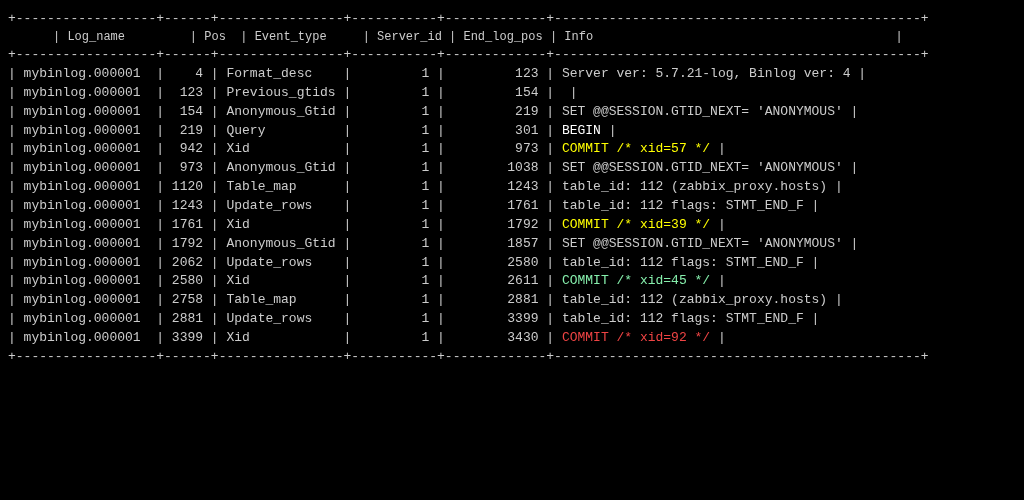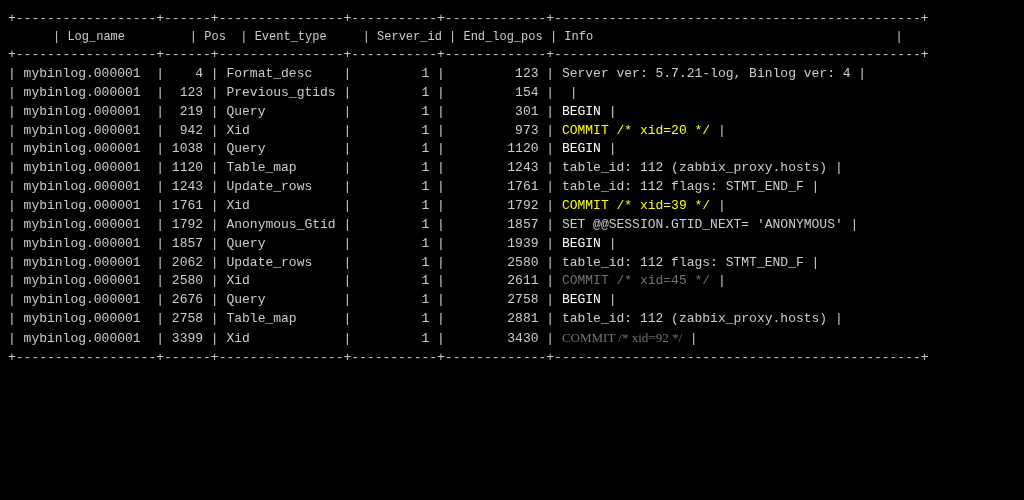--- a/index.html
+++ b/index.html
@@ -52,29 +52,29 @@
   <div class="command-line">
     <span class="prompt"></span>
   </div>
   <div class="table-container">
     <div class="divider-top" id="divider-top">+------------------+------+----------------+-----------+-------------+-----------------------------------------------+</div>
     <div class="header-row" id="header-row">| Log_name         | Pos  | Event_type     | Server_id | End_log_pos | Info                                          |</div>
     <div class="divider-mid" id="divider-mid">+------------------+------+----------------+-----------+-------------+-----------------------------------------------+</div>
     <div id="data-rows">
         <div class="row">| mybinlog.000001  |    4 | Format_desc    |         1 |         123 | <span style="color: rgb(204, 204, 204);">Server ver: 5.7.21-log, Binlog ver: 4</span> |</div>
         <div class="row">| mybinlog.000001  |  123 | Previous_gtids |         1 |         154 | <span style="color: rgb(204, 204, 204);"></span> |</div>
+        <div class="row">| mybinlog.000001  |  154 | Anonymous_Gtid |         1 |         219 | <span style="color: rgb(204, 204, 204);">SET @@SESSION.GTID_NEXT= 'ANONYMOUS'</span> |</div>
         <div class="row">| mybinlog.000001  |  219 | Query          |         1 |         301 | <span style="color: rgb(255, 255, 255);">BEGIN</span> |</div>
-        <div class="row">| mybinlog.000001  |  942 | Xid            |         1 |         973 | <span style="color: rgb(255, 255, 0);">COMMIT /* xid=20 */</span> |</div>
-        <div class="row">| mybinlog.000001  | 1038 | Query          |         1 |        1120 | <span style="color: rgb(255, 255, 255);">BEGIN</span> |</div>
+        <div class="row">| mybinlog.000001  |  942 | Xid            |         1 |         973 | <span style="color: rgb(255, 255, 0);">COMMIT /* xid=57 */</span> |</div>
+        <div class="row">| mybinlog.000001  |  973 | Anonymous_Gtid |         1 |        1038 | <span style="color: rgb(204, 204, 204);">SET @@SESSION.GTID_NEXT= 'ANONYMOUS'</span> |</div>
         <div class="row">| mybinlog.000001  | 1120 | Table_map      |         1 |        1243 | <span style="color: rgb(204, 204, 204);">table_id: 112 (zabbix_proxy.hosts)</span> |</div>
         <div class="row">| mybinlog.000001  | 1243 | Update_rows    |         1 |        1761 | <span style="color: rgb(204, 204, 204);">table_id: 112 flags: STMT_END_F</span> |</div>
         <div class="row">| mybinlog.000001  | 1761 | Xid            |         1 |        1792 | <span style="color: rgb(255, 255, 0);">COMMIT /* xid=39 */</span> |</div>
         <div class="row">| mybinlog.000001  | 1792 | Anonymous_Gtid |         1 |        1857 | <span style="color: rgb(204, 204, 204);">SET @@SESSION.GTID_NEXT= 'ANONYMOUS'</span> |</div>
-        <div class="row">| mybinlog.000001  | 1857 | Query          |         1 |        1939 | <span style="color: rgb(255, 255, 255);">BEGIN</span> |</div>
         <div class="row">| mybinlog.000001  | 2062 | Update_rows    |         1 |        2580 | <span style="color: rgb(204, 204, 204);">table_id: 112 flags: STMT_END_F</span> |</div>
-        <div class="row">| mybinlog.000001  | 2580 | Xid            |         1 |        2611 | <span style="color: #737373; text-align: right;">COMMIT /* xid=45 */</span> |</div>
-        <div class="row">| mybinlog.000001  | 2676 | Query          |         1 |        2758 | <span style="color: rgb(255, 255, 255);">BEGIN</span> |</div>
+        <div class="row">| mybinlog.000001  | 2580 | Xid            |         1 |        2611 | <span style="color: #86efac; text-align: right;">COMMIT /* xid=45 */</span> |</div>
         <div class="row">| mybinlog.000001  | 2758 | Table_map      |         1 |        2881 | <span style="color: rgb(204, 204, 204);">table_id: 112 (zabbix_proxy.hosts)</span> |</div>
-        <div class="row">| mybinlog.000001  | 3399 | Xid            |         1 |        3430 | <span style="color: #737373; font-family: Liberation Serif, serif;">COMMIT /* xid=92 */</span> |</div>
+        <div class="row">| mybinlog.000001  | 2881 | Update_rows    |         1 |        3399 | <span style="color: rgb(204, 204, 204);">table_id: 112 flags: STMT_END_F</span> |</div>
+        <div class="row">| mybinlog.000001  | 3399 | Xid            |         1 |        3430 | <span style="color: #ef4444;">COMMIT /* xid=92 */</span> |</div>
       </div>
     <div class="divider-bottom" id="divider-bottom">+------------------+------+----------------+-----------+-------------+-----------------------------------------------+</div>
   </div>
 </div>
 
 </body></html>

